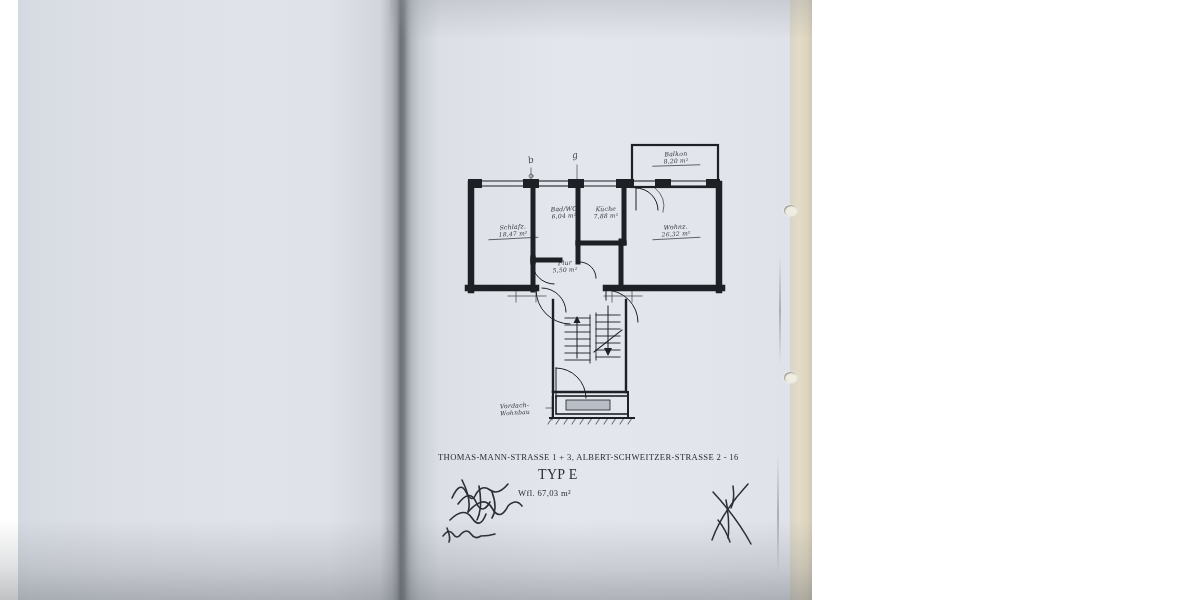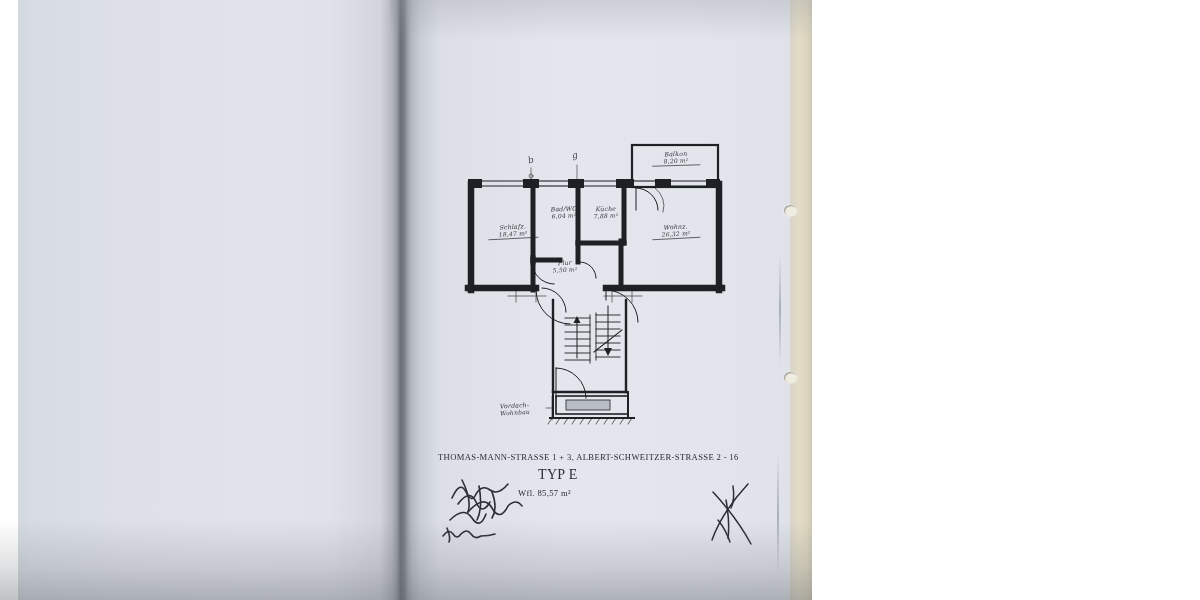--- a/index.html
+++ b/index.html
@@ -328,21 +328,21 @@
     <span class="l1">Vordach-</span>
     <span class="l2">Wohnbau</span>
   </div>
 
   <div class="tinymark" style="left:528px; top:155px; transform:rotate(-14deg);">b</div>
   <div class="tinymark" style="left:572px; top:150px; transform:rotate(-10deg);">g</div>
 
   <div id="titleblock">
     <div id="tb-line1">THOMAS-MANN-STRASSE 1 + 3, ALBERT-SCHWEITZER-STRASSE 2 - 16</div>
     <div id="tb-line2">TYP    E</div>
-    <div id="tb-line3">Wfl.  85,57 m²</div>
+    <div id="tb-line3">Wfl.  67,03 m²</div>
   </div>
 
   <div id="fold"></div>
   <div id="top-shade"></div>
   <div id="bottom-shade"></div>
   <div class="punch" id="punch-1"></div>
   <div class="punch" id="punch-2"></div>
   <div class="crease" id="crease-1"></div>
   <div class="crease" id="crease-2"></div>
 

